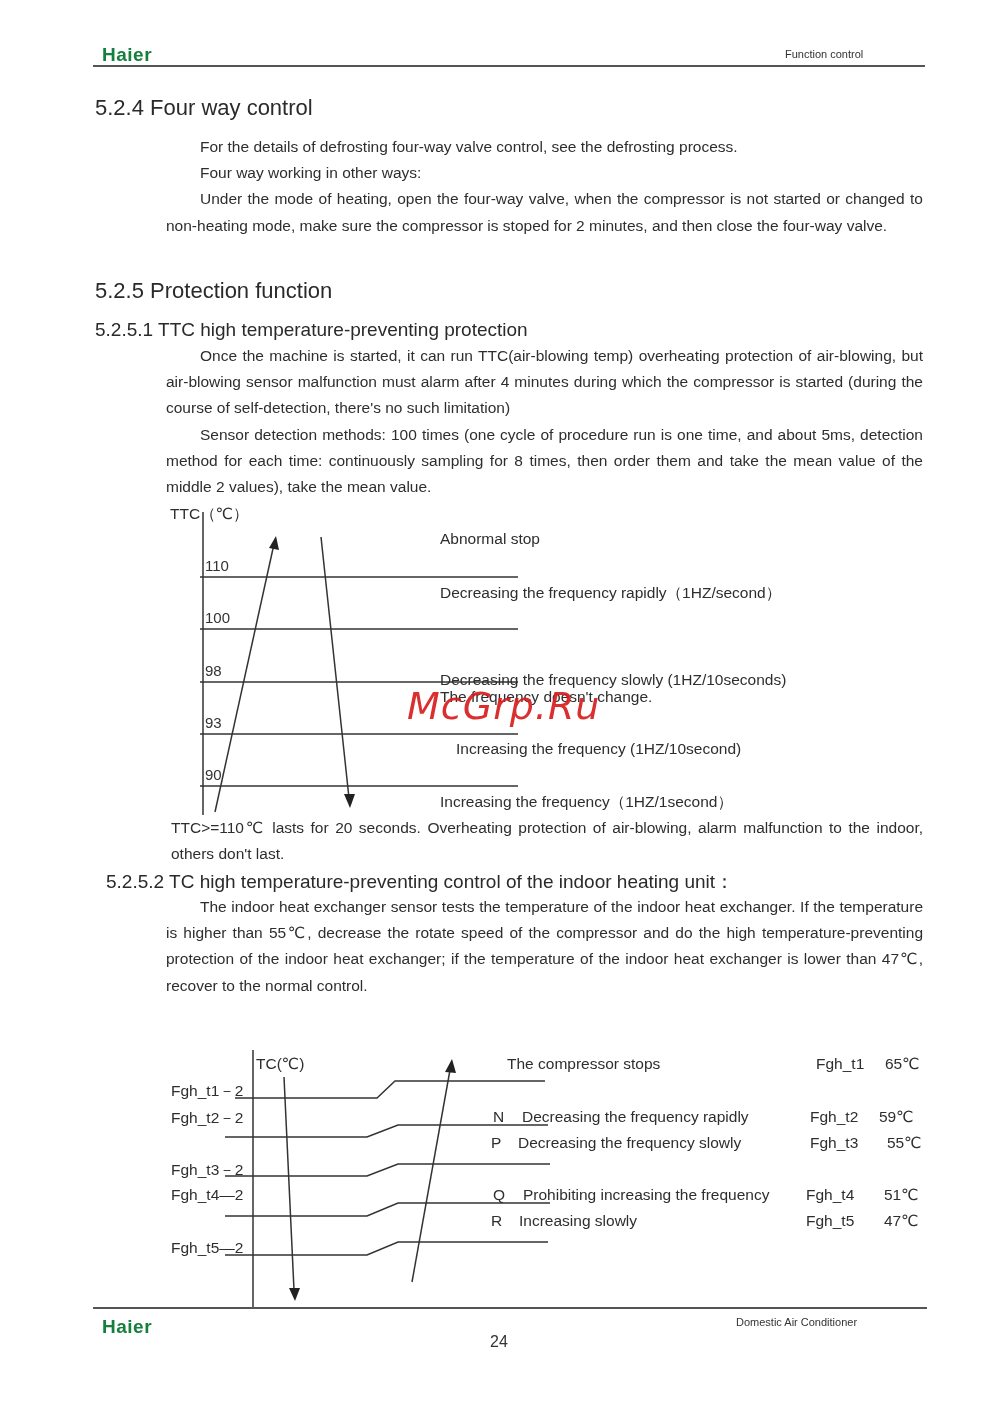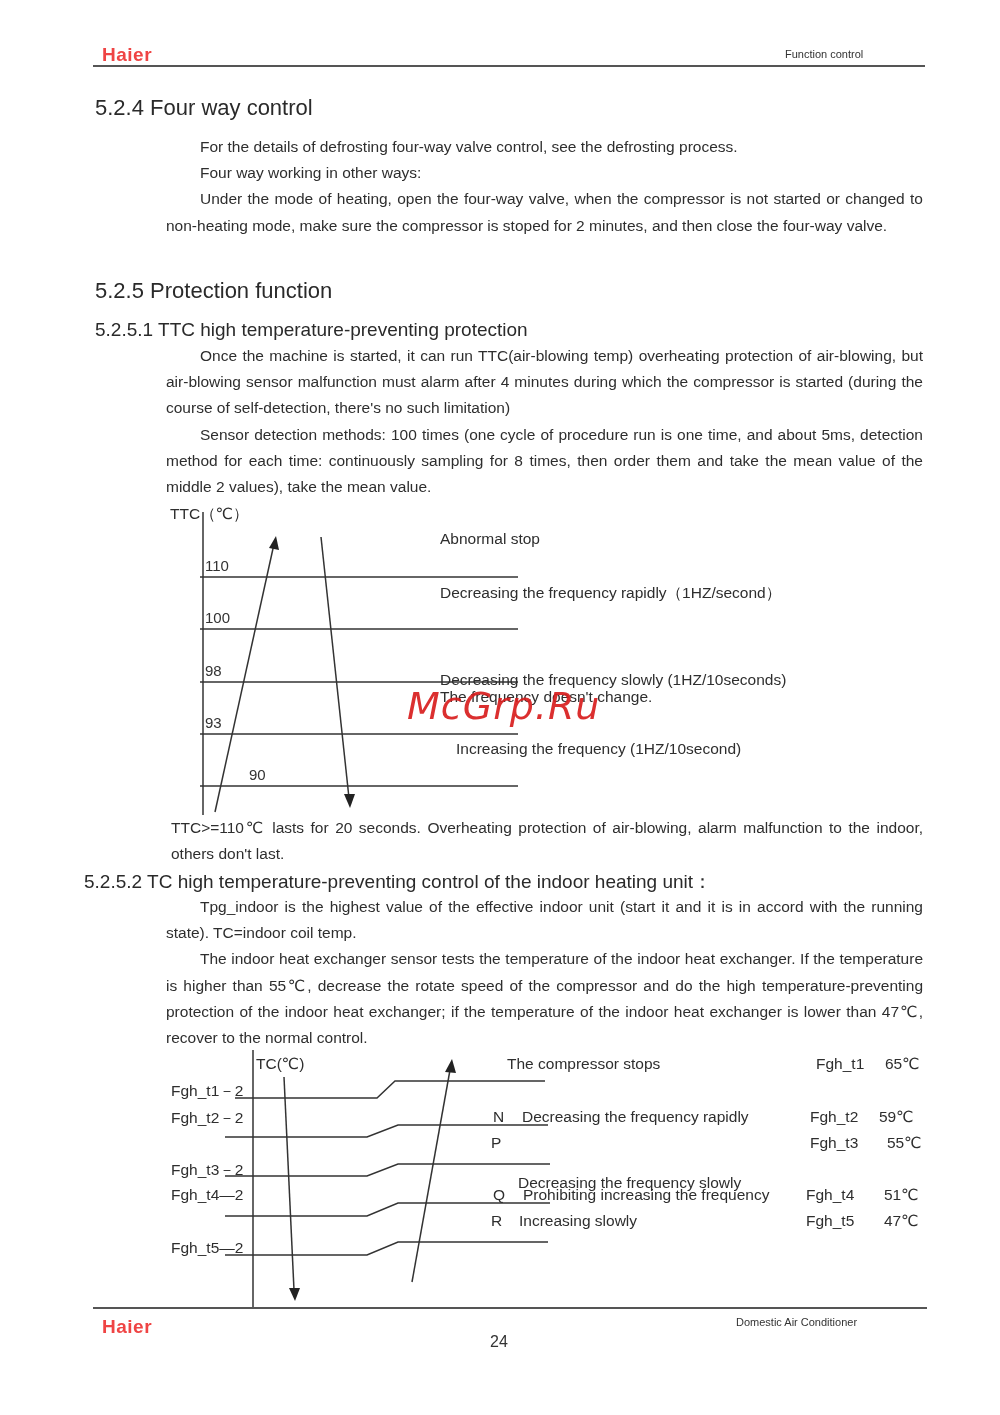--- a/index.html
+++ b/index.html
@@ -1,19 +1,19 @@
 <!DOCTYPE html>
 <html><head>
   <meta charset="utf-8">
   <style>
     html, body { margin: 0; padding: 0; background: #ffffff; }
     body { width: 1000px; height: 1415px; position: relative; overflow: hidden;
            font-family: "Liberation Sans", "DejaVu Sans", sans-serif; color: #2a2a2a; }
     .abs { position: absolute; }
-    .brand { font-family: "Liberation Sans", sans-serif; font-weight: bold; color: #ef4444; font-size: 19px; letter-spacing: 0.5px; }
+    .brand { font-family: "Liberation Sans", sans-serif; font-weight: bold; color: #15803d; font-size: 19px; letter-spacing: 0.5px; }
     .hdr-right { font-size: 11px; color: #333; text-align: right; }
     .rule { position: absolute; height: 1.5px; background: #555; }
     .h2 { font-size: 22px; color: #2a2a2a; }
     .h3 { font-size: 19px; color: #2a2a2a; }
     .para { font-size: 15.5px; line-height: 26.2px; text-align: justify; color: #2e2e2e; }
     .para .ind { display: inline-block; width: 34px; }
     .lbl { font-size: 15.5px; color: #2e2e2e; white-space: nowrap; }
     .tick { font-size: 15px; color: #333; }
     .watermark { font-family: "DejaVu Sans", sans-serif; font-style: italic; color: #d81e1e; font-size: 38px; letter-spacing: 1px; opacity: 0.92; }
     svg line, svg polyline { stroke: #333; stroke-width: 1.5; fill: none; }
@@ -54,36 +54,36 @@
     <polygon points="116,36 109,48 119,50" fill="#222"></polygon>
 
     <line x1="161" y1="37" x2="189" y2="298"></line>
     <polygon points="190,308 184,294 195,294" fill="#222"></polygon>
   </svg>
   <div class="abs lbl" style="left:10px; top:4px;">TTC（℃）</div>
   <div class="abs tick" style="left:45px; top:57px;">110</div>
   <div class="abs tick" style="left:45px; top:109px;">100</div>
   <div class="abs tick" style="left:45px; top:162px;">98</div>
   <div class="abs tick" style="left:45px; top:214px;">93</div>
-  <div class="abs tick" style="left:45px; top:266px;padding-left:44px;">90</div>
+  <div class="abs tick" style="left:45px; top:266px;">90</div>
 
   <div class="abs lbl" style="left:280px; top:30px;">Abnormal stop</div>
   <div class="abs lbl" style="left:280px; top:83px;">Decreasing the frequency rapidly（1HZ/second）</div>
   <div class="abs lbl" style="left:280px; top:135px;margin-top:36px;">Decreasing the frequency slowly (1HZ/10seconds)</div>
   <div class="abs lbl" style="left:280px; top:188px;">The frequency doesn't change.</div>
   <div class="abs lbl" style="left:296px; top:240px;">Increasing the frequency (1HZ/10second)</div>
+  <div class="abs lbl" style="left:280px; top:292px;">Increasing the frequency（1HZ/1second）</div>
 </div>
 
 <div class="abs watermark" style="left:407px; top:684px;">McGrp.Ru</div>
 
 <div class="abs para" style="left:171px; top:815px; width:752px;">TTC&gt;=110℃ lasts for 20 seconds. Overheating protection of air-blowing, alarm malfunction to the indoor, others don't last.</div>
 
-<div class="abs h3" style="left:84px; top:869px;">5.2.5.2 TC high temperature-preventing control of the indoor heating unit：</div>
+<div class="abs h3" style="left:106px; top:869px;">5.2.5.2 TC high temperature-preventing control of the indoor heating unit：</div>
 <div class="abs para" style="left:166px; top:894px; width:757px;">
-  <div><span class="ind"></span><span>Tpg_indoor is the highest value of the effective indoor unit (start it and it is in accord with the running state). TC=indoor coil temp.</span></div>
   <div><span class="ind"></span><span>The indoor heat exchanger sensor tests the temperature of the indoor heat exchanger. If the temperature is higher than 55℃, decrease the rotate speed of the compressor and do the high temperature-preventing protection of the indoor heat exchanger; if the temperature of the indoor heat exchanger is lower than 47℃, recover to the normal control.</span></div>
 </div>
 
 <div class="abs" style="left:160px; top:1045px; width:780px; height:265px;">
   <svg width="780" height="265" style="position:absolute; left:0; top:0;">
     <line x1="93" y1="5" x2="93" y2="262"></line>
 
     <polyline points="75,53 217,53 235,36 385,36"></polyline>
     <polyline points="65,92 207,92 238,80 388,80"></polyline>
     <polyline points="65,131 207,131 238,119 390,119"></polyline>
@@ -106,21 +106,21 @@
   <div class="abs lbl" style="left:347px; top:10px;">The compressor stops</div>
   <div class="abs lbl" style="left:656px; top:10px;">Fgh_t1</div>
   <div class="abs lbl" style="left:725px; top:10px;">65℃</div>
 
   <div class="abs lbl" style="left:333px; top:63px;">N</div>
   <div class="abs lbl" style="left:362px; top:63px;">Decreasing the frequency rapidly</div>
   <div class="abs lbl" style="left:650px; top:63px;">Fgh_t2</div>
   <div class="abs lbl" style="left:719px; top:63px;">59℃</div>
 
   <div class="abs lbl" style="left:331px; top:89px;">P</div>
-  <div class="abs lbl" style="left:358px; top:89px;margin-top:40px;">Decreasing the frequency slowly</div>
+  <div class="abs lbl" style="left:358px; top:89px;">Decreasing the frequency slowly</div>
   <div class="abs lbl" style="left:650px; top:89px;">Fgh_t3</div>
   <div class="abs lbl" style="left:727px; top:89px;">55℃</div>
 
   <div class="abs lbl" style="left:333px; top:141px;">Q</div>
   <div class="abs lbl" style="left:363px; top:141px;">Prohibiting increasing the frequency</div>
   <div class="abs lbl" style="left:646px; top:141px;">Fgh_t4</div>
   <div class="abs lbl" style="left:724px; top:141px;">51℃</div>
 
   <div class="abs lbl" style="left:331px; top:167px;">R</div>
   <div class="abs lbl" style="left:359px; top:167px;">Increasing slowly</div>

